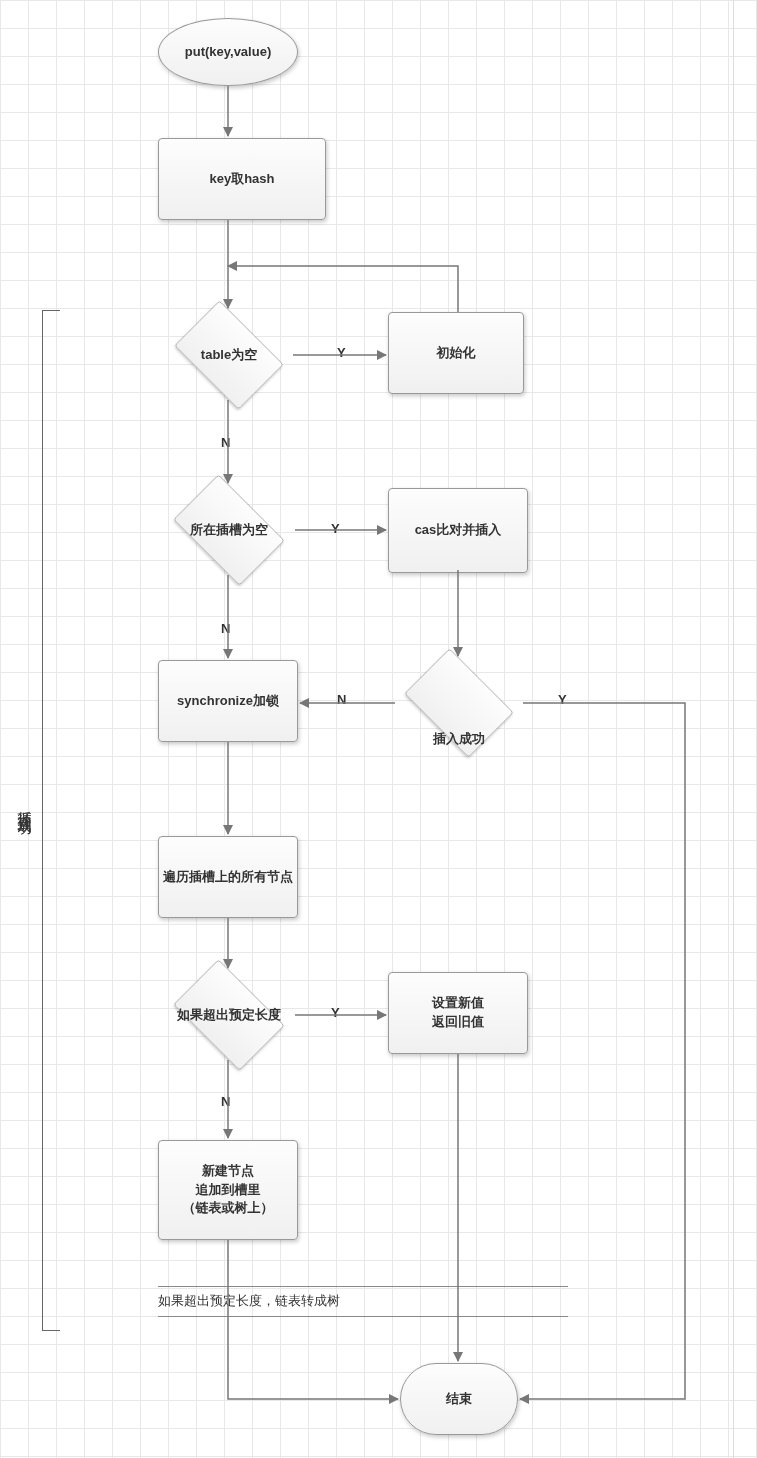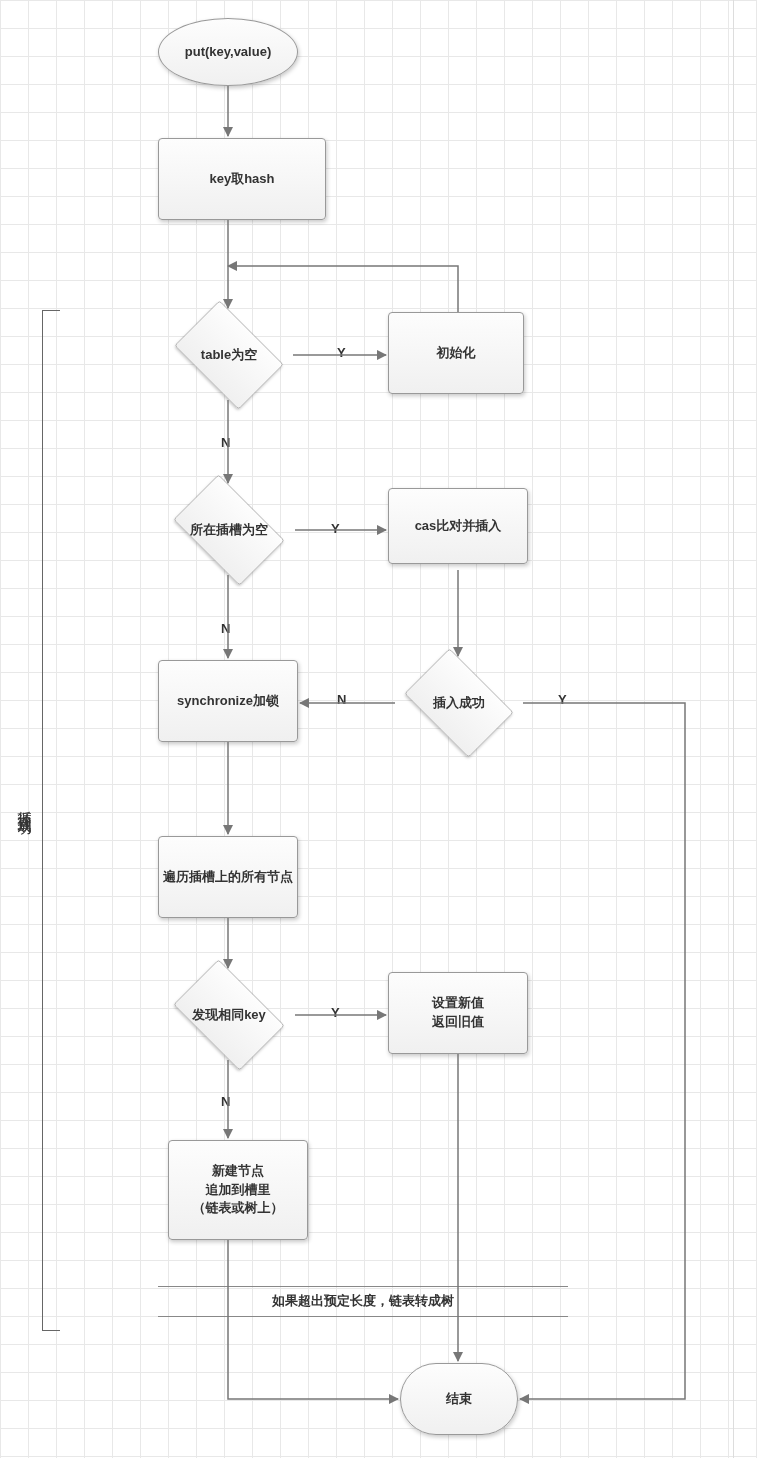--- a/index.html
+++ b/index.html
@@ -55,22 +55,21 @@
     text-align: center;
   }
   .lbl {
     position: absolute;
     font-weight: 600;
     font-size: 13px;
     color: #333;
   }
   .note {
     position: absolute;
-    font-weight: 700;
-    text-align: center;
+    font-weight: 400;
   }
   .divider {
     position:absolute;
     height:1px;
     background:#888;
   }
   .sidecap {
     position:absolute;
     writing-mode: vertical-rl;
     text-orientation: upright;
@@ -114,48 +113,48 @@
 
 <div class="node" style="left:388px; top:312px; width:136px; height:82px;">
   <span>初始化</span>
 </div>
 
 <div class="diamond-wrap" style="left:163px; top:485px; width:132px; height:90px;">
   <div class="diamond"></div>
   <div class="dlabel">所在插槽为空</div>
 </div>
 
-<div class="node" style="left:388px; top:488px; width:140px; height:76px;">
+<div class="node" style="left:388px; top:488px; width:140px; height:85px;">
   <span>cas比对并插入</span>
 </div>
 
-<div class="diamond-wrap" style="left:395px; top:658px; width:128px; height:90px;">
+<div class="diamond-wrap" style="left:395px; top:658px; width:128px; height:90px;align-items:flex-end;">
   <div class="diamond"></div>
   <div class="dlabel">插入成功</div>
 </div>
 
 <div class="node" style="left:158px; top:660px; width:140px; height:82px;">
   <span style="white-space:pre-line;">synchronize加锁</span>
 </div>
 
 <div class="node" style="left:158px; top:836px; width:140px; height:82px;">
   <span style="white-space:pre-line;">遍历插槽上的所有节点</span>
 </div>
 
 <div class="diamond-wrap" style="left:163px; top:970px; width:132px; height:90px;">
   <div class="diamond"></div>
-  <div class="dlabel">发现相同key</div>
+  <div class="dlabel">如果超出预定长度</div>
 </div>
 
 <div class="node" style="left:388px; top:972px; width:140px; height:82px;justify-content:center;">
   <span style="white-space:pre-line;">设置新值
 返回旧值</span>
 </div>
 
-<div class="node" style="left:168px; top:1140px; width:140px; height:100px;">
+<div class="node" style="left:158px; top:1140px; width:140px; height:100px;">
   <span style="white-space:pre-line;">新建节点
 追加到槽里
 （链表或树上）</span>
 </div>
 
 <div class="divider" style="left:158px; top:1286px; width:410px;"></div>
 <div class="note" style="left:158px; top:1292px; width:410px;">
   <span>如果超出预定长度，链表转成树</span>
 </div>
 <div class="divider" style="left:158px; top:1316px; width:410px;"></div>

